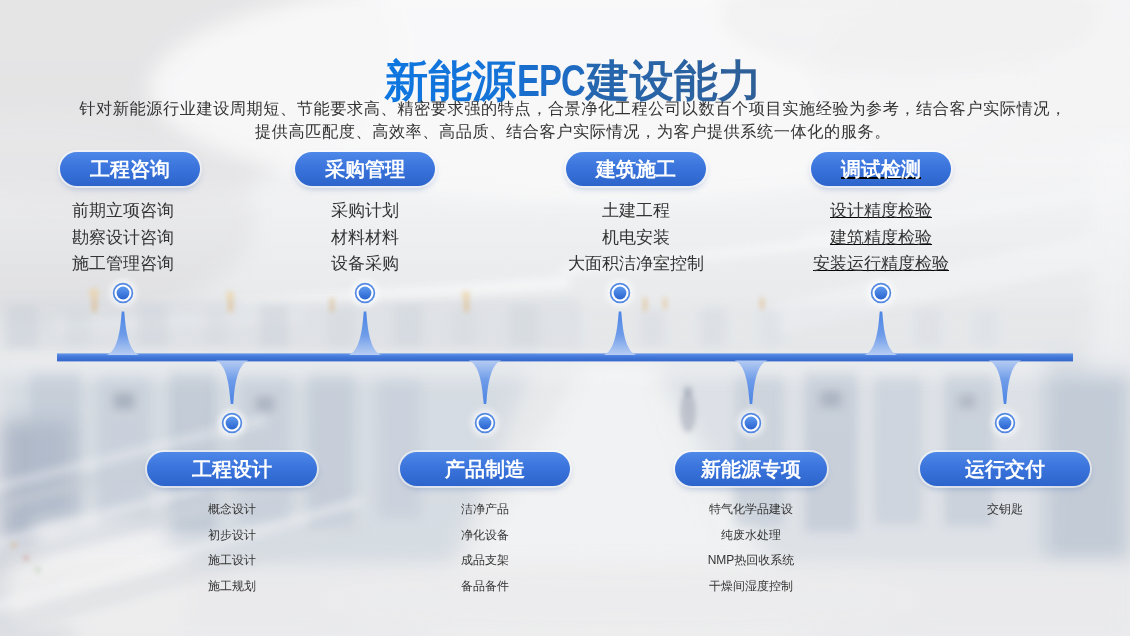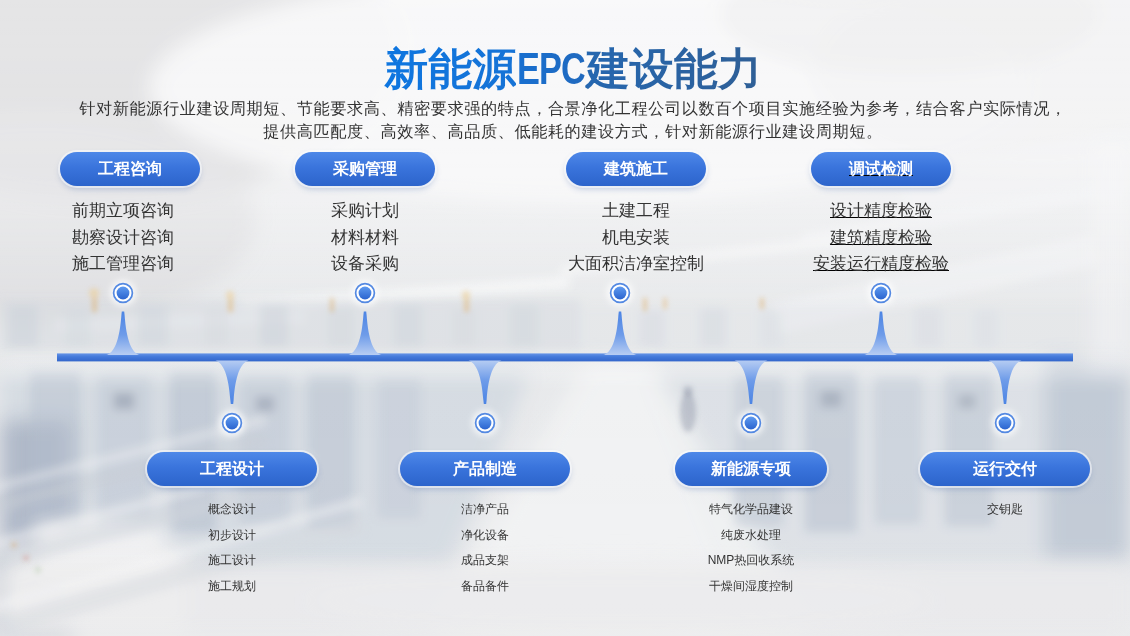--- a/index.html
+++ b/index.html
@@ -6,21 +6,21 @@
   .stage{
     position:relative;width:1130px;height:636px;overflow:hidden;
     font-family:"Liberation Sans",sans-serif;
     background:#eaebec;
   }
   .stage svg.bg{position:absolute;left:0;top:0;z-index:0;}
   .stage svg.timeline{position:absolute;left:0;top:0;z-index:2;}
 
   
   .title{
-    position:absolute;top:40px;left:573px;transform:translateX(-50%);
+    position:absolute;top:52px;left:573px;transform:translateX(-50%);
     z-index:3;margin:0;white-space:nowrap;
     font-size:44px;font-weight:900;letter-spacing:0;color:#1a6fcc;
   }
   .title span{
     -webkit-background-clip:text;background-clip:text;
     -webkit-text-fill-color:transparent;color:transparent;
   }
   .title .zh1{background-image:linear-gradient(90deg,#0e76e0 0%,#1673d6 100%);}
   .title .en{background-image:linear-gradient(90deg,#186fd0 0%,#2069be 100%);
     display:inline-block;transform:scaleX(.78);transform-origin:50% 100%;letter-spacing:-1px;margin:0 -9px;}
@@ -36,21 +36,21 @@
   .grp.rowT{top:152px;}
   .grp.rowB{top:452px;}
   .g-t1{left:123px;} .g-t2{left:365px;} .g-t3{left:636px;} .g-t4{left:881px;text-decoration:underline;}
   .g-b1{left:232px;} .g-b2{left:485px;} .g-b3{left:751px;} .g-b4{left:1005px;}
 
   .pill{
     display:flex;align-items:center;justify-content:center;
     height:34px;margin:0 auto;border-radius:17px;
     background:linear-gradient(180deg,#4e88e8 0%,#3a74dc 45%,#2c64cb 100%);
     box-shadow:0 0 0 2px rgba(255,255,255,.55), 0 3px 6px rgba(46,86,160,.28);
-    color:#fff;font-size:16px;font-weight:700;letter-spacing:0;
+    color:#fff;font-size:20px;font-weight:700;letter-spacing:0;
   }
   .rowT .pill{width:140px;}
   .rowB .pill{width:170px;}
   .g-b3 .pill{width:152px;}
   .g-t1 .pill{position:relative;left:7px;}
 
   .items{list-style:none;padding:0;color:#333;font-weight:400;}
   .rowT .items{margin:12px 0 8px 0;font-size:17px;line-height:26.5px;}
   .rowB .items{margin:11px 0 0 0;font-size:12px;line-height:25.5px;}
 </style>
@@ -280,21 +280,21 @@
       <g>
           <circle cx="1005" cy="423" r="13" fill="#ffffff" opacity=".75" filter="url(#halo)"></circle>
           <circle cx="1005" cy="423" r="8.6" fill="#ffffff"></circle>
           <circle cx="1005" cy="423" r="9.4" fill="none" stroke="#5489e2" stroke-width="1.7"></circle>
           <circle cx="1005" cy="423" r="6.4" fill="url(#dotGrad)"></circle>
         </g>
     </g>
   </svg>
 
   <h1 class="title"><span class="zh1">新能源</span><span class="en">EPC</span><span class="zh2">建设能力</span></h1>
-  <p class="subtitle"><span>针对新能源行业建设周期短、节能要求高、精密要求强的特点，合景净化工程公司以数百个项目实施经验为参考，结合客户实际情况，</span><br><span>提供高匹配度、高效率、高品质、低能耗的建设方式，针对新能源行业建设周期短。</span></p>
+  <p class="subtitle"><span>针对新能源行业建设周期短、节能要求高、精密要求强的特点，合景净化工程公司以数百个项目实施经验为参考，结合客户实际情况，</span><br><span>提供高匹配度、高效率、高品质、结合客户实际情况，为客户提供系统一体化的服务。</span></p>
 
   <div class="grp rowT g-t1">
     <div class="pill">工程咨询</div>
     <ul class="items">
       <li>前期立项咨询</li>
       <li>勘察设计咨询</li>
       <li>施工管理咨询</li>
     </ul>
   </div>
   <div class="grp rowT g-t2">

